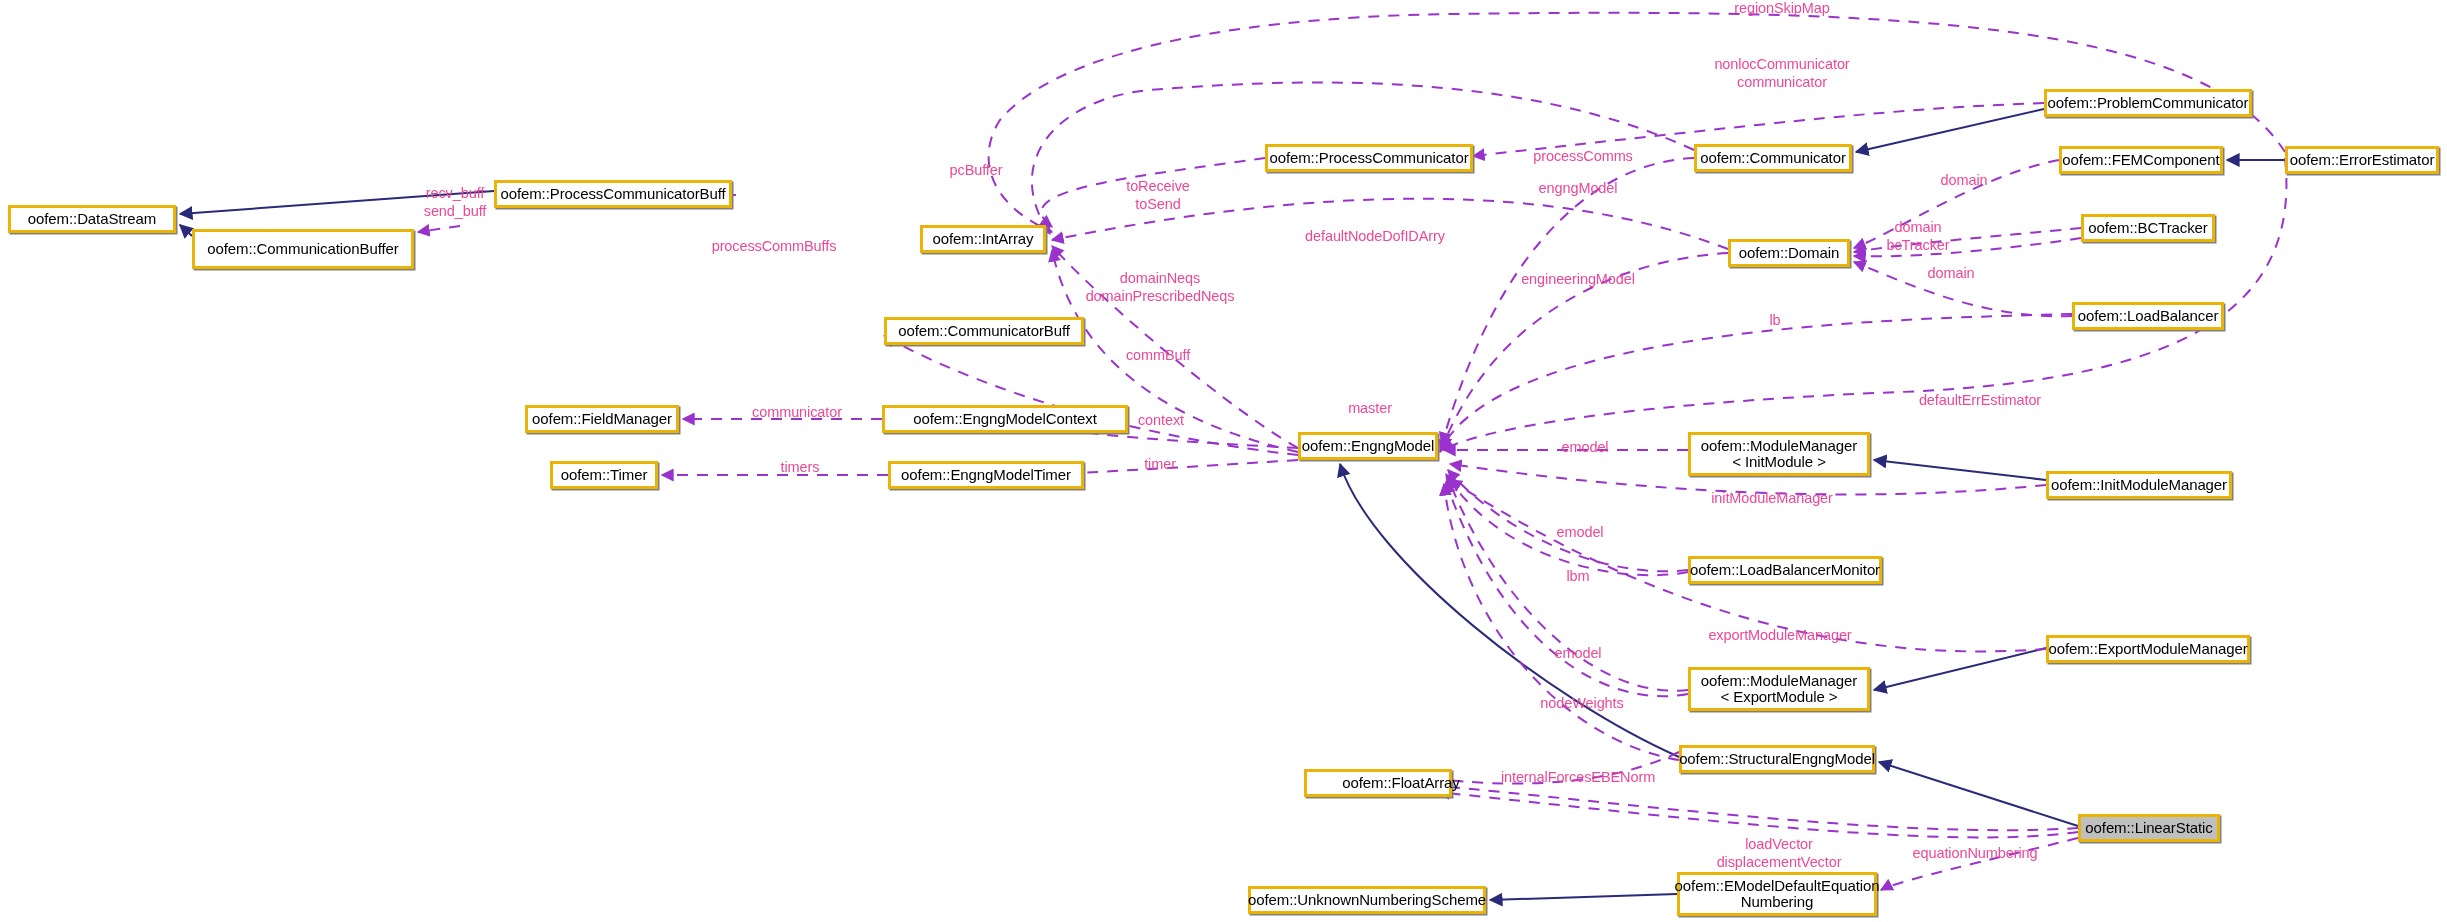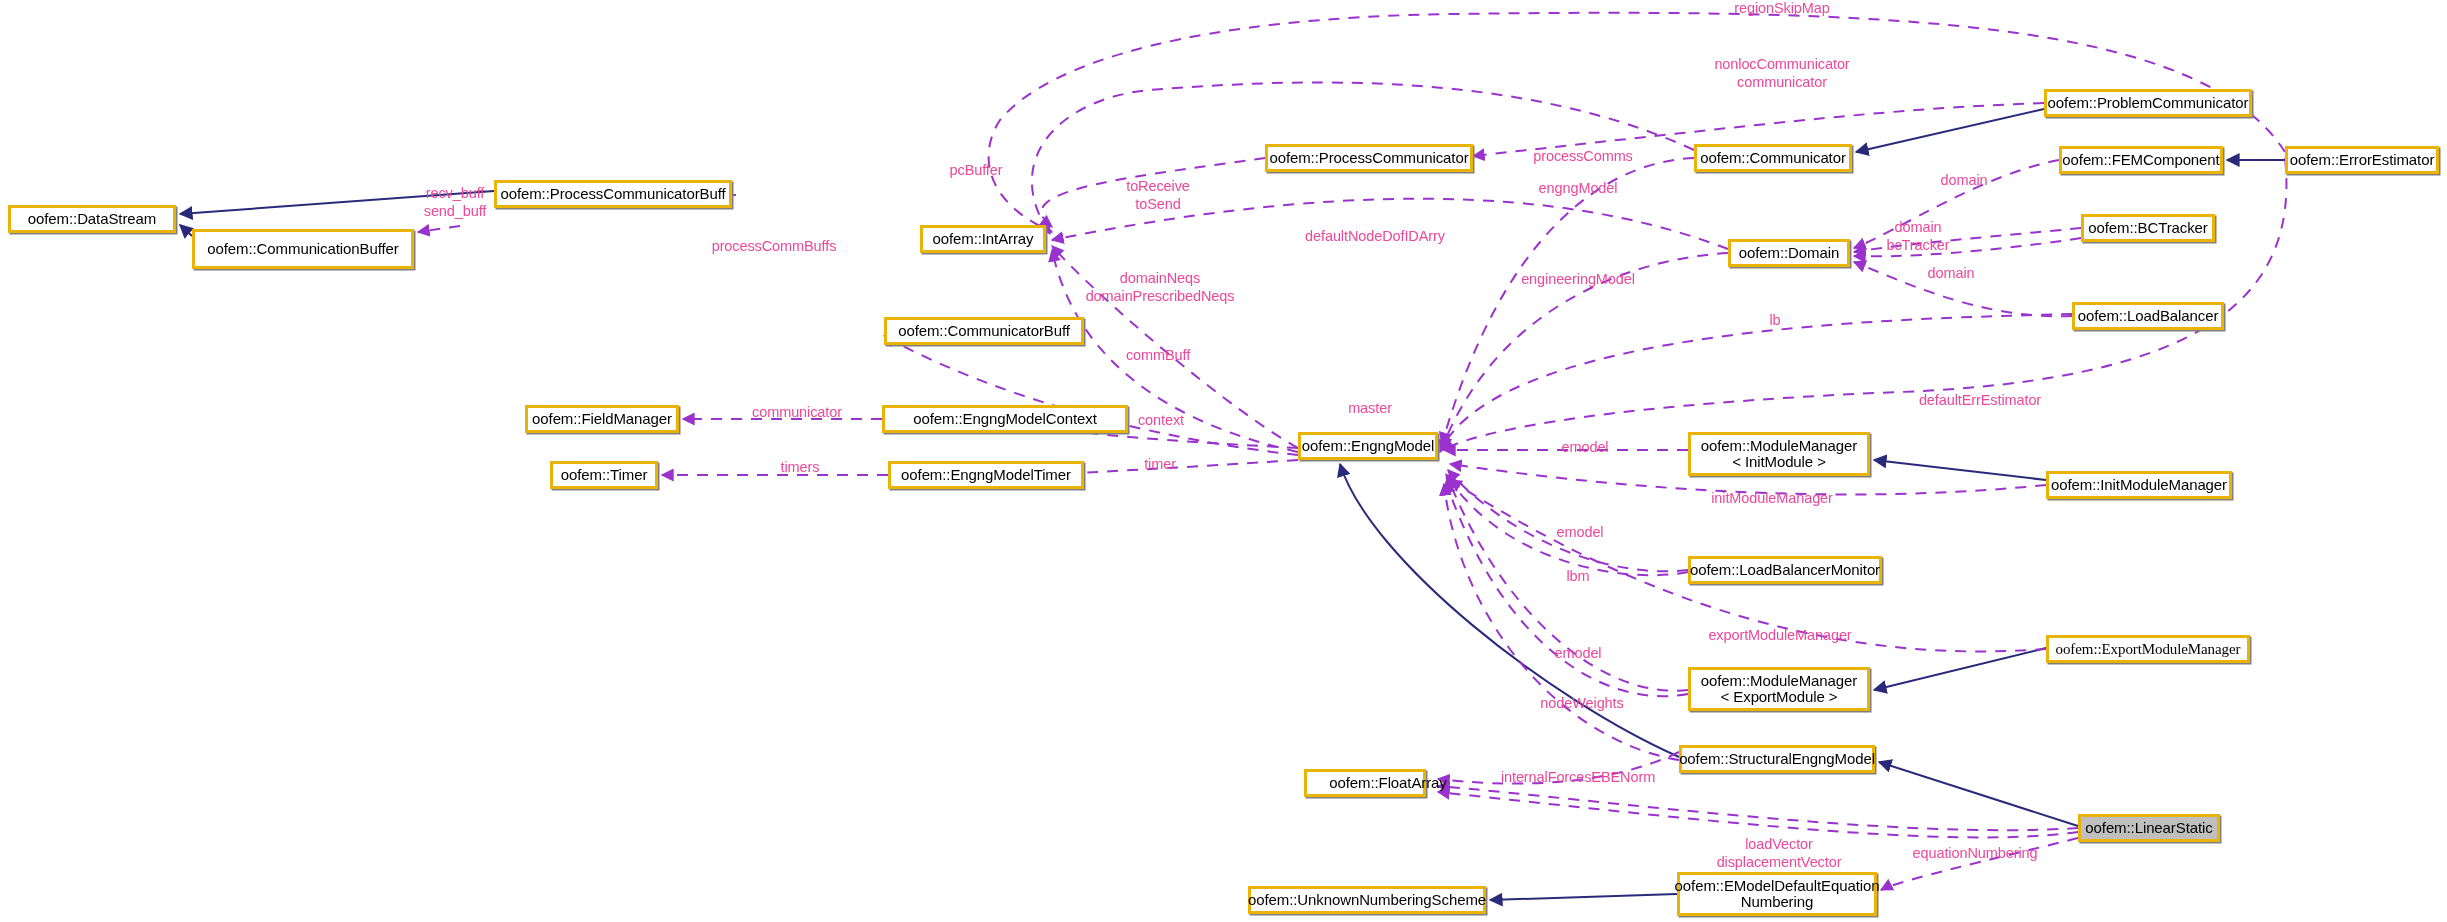--- a/index.html
+++ b/index.html
@@ -134,25 +134,25 @@
       <div class="node" style="left: 2044px; top: 89px; width: 208px; height: 28px;">oofem::ProblemCommunicator</div>
       <div class="node" style="left: 2059px; top: 146px; width: 164px; height: 28px;">oofem::FEMComponent</div>
       <div class="node" style="left: 2285px; top: 146px; width: 154px; height: 28px;">oofem::ErrorEstimator</div>
       <div class="node" style="left: 1728px; top: 239px; width: 122px; height: 28px;">oofem::Domain</div>
       <div class="node" style="left: 2081px; top: 214px; width: 134px; height: 28px;">oofem::BCTracker</div>
       <div class="node" style="left: 2072px; top: 302px; width: 152px; height: 28px;">oofem::LoadBalancer</div>
       <div class="node" style="left: 1688px; top: 432px; width: 182px; height: 44px;">oofem::ModuleManager
 &lt; InitModule &gt;</div>
       <div class="node" style="left: 2046px; top: 471px; width: 186px; height: 28px;">oofem::InitModuleManager</div>
       <div class="node" style="left: 1688px; top: 556px; width: 194px; height: 28px;">oofem::LoadBalancerMonitor</div>
-      <div class="node" style="left: 2046px; top: 635px; width: 204px; height: 28px; font-family: Liberation Serif, serif;">oofem::ExportModuleManager</div>
+      <div class="node" style="left: 2046px; top: 635px; width: 204px; height: 28px;">oofem::ExportModuleManager</div>
       <div class="node" style="left: 1688px; top: 667px; width: 182px; height: 44px;">oofem::ModuleManager
 &lt; ExportModule &gt;</div>
       <div class="node" style="left: 1679px; top: 745px; width: 196px; height: 28px;">oofem::StructuralEngngModel</div>
-      <div class="node" style="left: 1304px; top: 769px; width: 122px; height: 28px; padding-left: 46px;">oofem::FloatArray</div>
+      <div class="node" style="left: 1304px; top: 769px; width: 148px; height: 28px; padding-left: 46px;">oofem::FloatArray</div>
       <div class="node highlight" style="left: 2078px; top: 814px; width: 142px; height: 28px;">oofem::LinearStatic</div>
       <div class="node" style="left: 1677px; top: 872px; width: 200px; height: 44px;">oofem::EModelDefaultEquation
 Numbering</div>
       <div class="node" style="left: 1248px; top: 886px; width: 238px; height: 28px;">oofem::UnknownNumberingScheme</div>
     </div>
   <div id="labels-layer">
       <div class="edge-label" style="left: 1782px; top: 0px;">regionSkipMap</div>
       <div class="edge-label" style="left: 1782px; top: 56px;">nonlocCommunicator
 communicator</div>
       <div class="edge-label" style="left: 976px; top: 162px;">pcBuffer</div>

